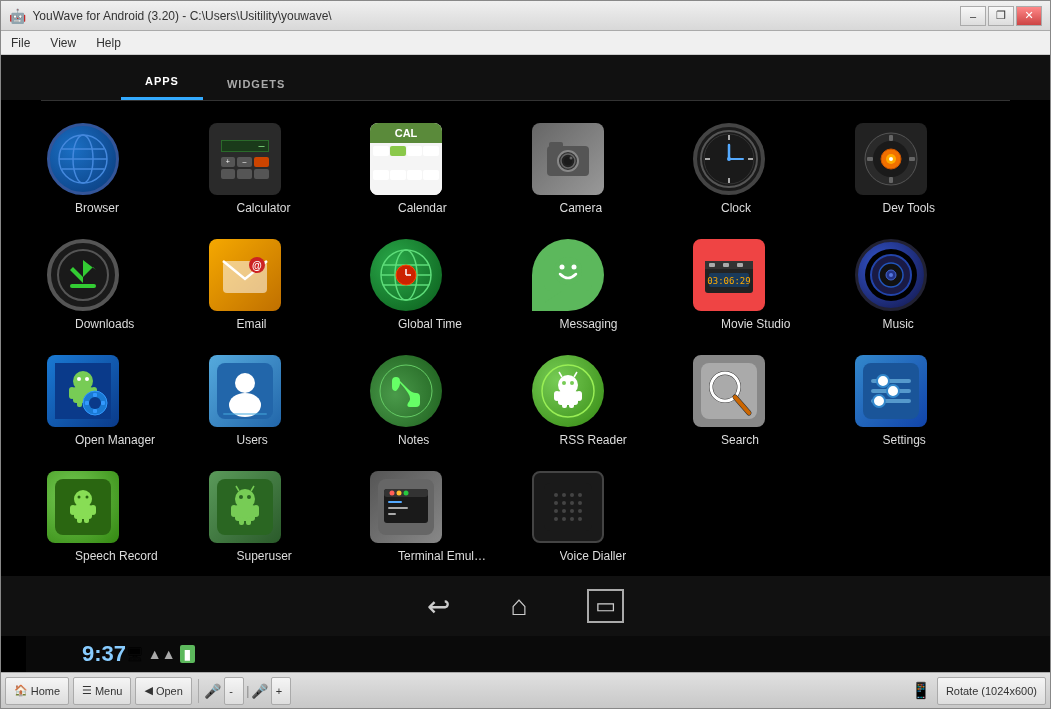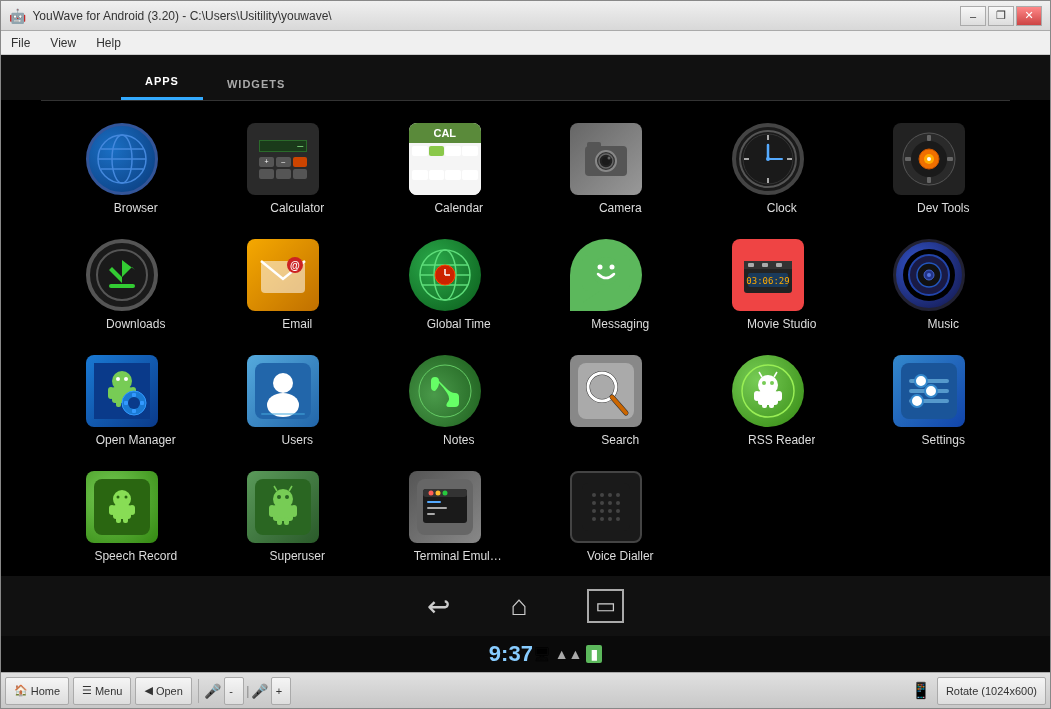--- a/index.html
+++ b/index.html
@@ -46,41 +46,41 @@
     .tab.active {
       color: #fff; border-bottom: 3px solid #33aaff;
     }
 
     
     .apps-grid {
       flex: 1; display: grid; grid-template-columns: repeat(6, 1fr);
       padding: 10px 40px; gap: 0; overflow: hidden;
     }
     .app-item {
-      display: flex; flex-direction: column; align-items: center; justify-content: center;
+      display: flex; flex-direction: column; align-items: flex-start; justify-content: center;
       padding: 12px 6px; cursor: pointer; border-radius: 8px; gap: 6px;
     }
     .app-icon {
       width: 72px; height: 72px; border-radius: 12px;
       display: flex; align-items: center; justify-content: center; position: relative;
       font-size: 36px; overflow: hidden;
     }
     .app-label { font-size: 12px; color: #ddd; text-align: center; white-space: nowrap; overflow: hidden; text-overflow: ellipsis; max-width: 90px; margin-left: 28px; }
 
     
     .bottom-bar {
       height: 60px; background: #111; display: flex; align-items: center;
       justify-content: center; gap: 60px; flex-shrink: 0;
     }
     .nav-btn { font-size: 28px; color: #ccc; cursor: pointer; }
 
     
     .status-bar {
       height: 36px; background: #0a0a0a; display: flex; align-items: center;
-      justify-content: center; padding: 0 4px; flex-shrink: 0;
+      justify-content: flex-start; padding: 0 16px; flex-shrink: 0; margin-left: 25px;
     }
     .status-time { font-size: 22px; font-weight: bold; color: #88ccff; }
     .status-icons { display: flex; gap: 4px; align-items: center; }
 
     
     .taskbar {
       height: 36px; background: linear-gradient(to bottom, #e0e0e0, #c8c8c8);
       display: flex; align-items: center; padding: 0 4px; gap: 4px;
       border-top: 1px solid #aaa; flex-shrink: 0;
     }
@@ -361,50 +361,50 @@
           <svg width="56" height="56" viewBox="0 0 56 56">
             <circle cx="28" cy="28" r="26" fill="none" stroke="#66cc66" stroke-width="1"></circle>
 
             <path d="M18,14 Q14,14 14,18 L14,24 Q14,28 18,28 Q22,24 22,20 Q26,24 30,30 Q34,36 30,40 Q28,44 32,44 L38,44 Q42,44 42,40 L42,34 Q42,30 38,30 Q34,30 30,26 Q26,22 22,18 Q22,14 18,14 Z" fill="#66ff66"></path>
           </svg>
         </div>
         <span class="app-label">Notes</span>
       </div>
 
       <div class="app-item">
-        <div class="app-icon" style="background: #888; border-radius: 8px;">
-          <svg width="56" height="56" viewBox="0 0 56 56">
-            <rect x="0" y="0" width="56" height="56" fill="#aaaaaa" rx="8"></rect>
-            <circle cx="24" cy="24" r="14" fill="none" stroke="#333" stroke-width="4"></circle>
-            <circle cx="24" cy="24" r="14" fill="none" stroke="#fff" stroke-width="3"></circle>
-            <line x1="34" y1="34" x2="48" y2="50" stroke="#333" stroke-width="5" stroke-linecap="round"></line>
-            <line x1="34" y1="34" x2="48" y2="50" stroke="#cc6600" stroke-width="4" stroke-linecap="round"></line>
-          </svg>
-        </div>
-        <span class="app-label">Search</span>
-      </div>
-
-      <div class="app-item">
         <div class="app-icon" style="background: radial-gradient(circle at 35% 35%, #77cc55, #338811); border-radius: 50%;">
           <svg width="56" height="56" viewBox="0 0 56 56">
             <circle cx="28" cy="28" r="26" fill="none" stroke="#99ee55" stroke-width="1.5"></circle>
 
             <circle cx="28" cy="22" r="10" fill="#fff"></circle>
             <rect x="18" y="28" width="20" height="14" rx="3" fill="#fff"></rect>
             <rect x="14" y="28" width="6" height="10" rx="3" fill="#fff"></rect>
             <rect x="36" y="28" width="6" height="10" rx="3" fill="#fff"></rect>
             <rect x="22" y="38" width="5" height="7" rx="2" fill="#fff"></rect>
             <rect x="29" y="38" width="5" height="7" rx="2" fill="#fff"></rect>
             <circle cx="24" cy="20" r="2" fill="#77cc55"></circle>
             <circle cx="32" cy="20" r="2" fill="#77cc55"></circle>
             <line x1="22" y1="14" x2="19" y2="9" stroke="#fff" stroke-width="1.5"></line>
             <line x1="34" y1="14" x2="37" y2="9" stroke="#fff" stroke-width="1.5"></line>
           </svg>
         </div>
         <span class="app-label">RSS Reader</span>
+      </div>
+
+      <div class="app-item">
+        <div class="app-icon" style="background: #888; border-radius: 8px;">
+          <svg width="56" height="56" viewBox="0 0 56 56">
+            <rect x="0" y="0" width="56" height="56" fill="#aaaaaa" rx="8"></rect>
+            <circle cx="24" cy="24" r="14" fill="none" stroke="#333" stroke-width="4"></circle>
+            <circle cx="24" cy="24" r="14" fill="none" stroke="#fff" stroke-width="3"></circle>
+            <line x1="34" y1="34" x2="48" y2="50" stroke="#333" stroke-width="5" stroke-linecap="round"></line>
+            <line x1="34" y1="34" x2="48" y2="50" stroke="#cc6600" stroke-width="4" stroke-linecap="round"></line>
+          </svg>
+        </div>
+        <span class="app-label">Search</span>
       </div>
 
       <div class="app-item">
         <div class="app-icon" style="background: linear-gradient(135deg, #3388cc, #1144aa); border-radius: 8px;">
           <svg width="56" height="56" viewBox="0 0 56 56">
             <rect x="0" y="0" width="56" height="56" fill="#1a5599" rx="8"></rect>
 
             <rect x="8" y="16" width="40" height="4" rx="2" fill="#5599cc"></rect>
             <rect x="8" y="26" width="40" height="4" rx="2" fill="#5599cc"></rect>
             <rect x="8" y="36" width="40" height="4" rx="2" fill="#5599cc"></rect>

